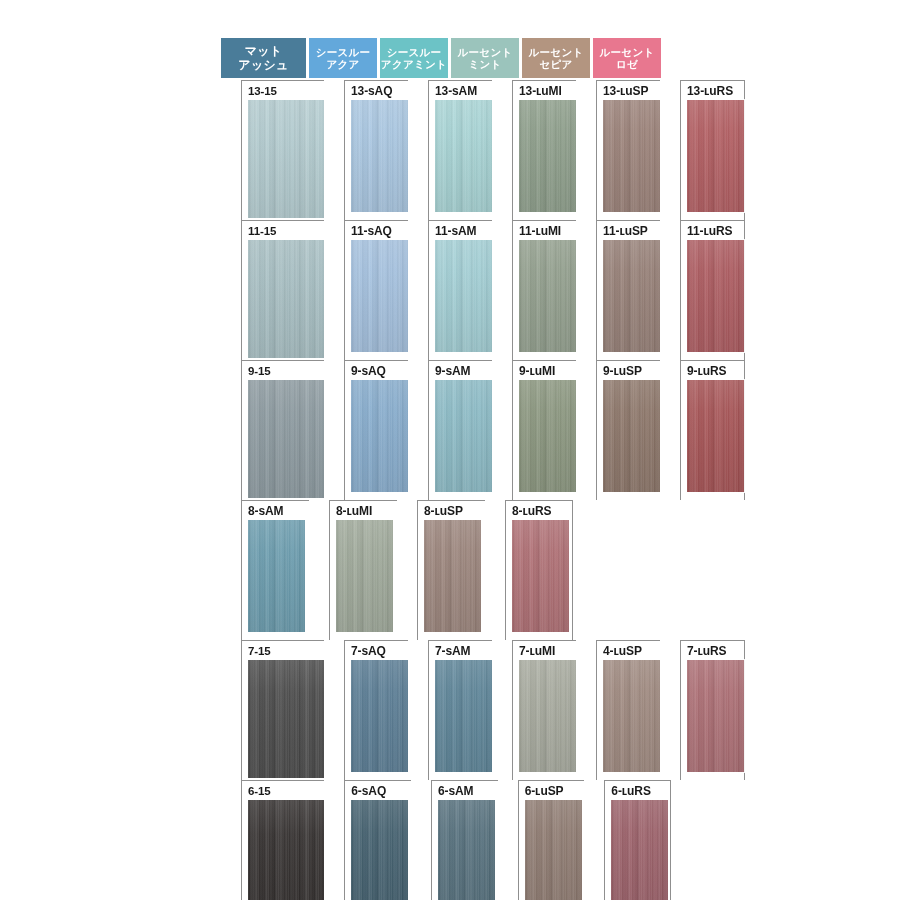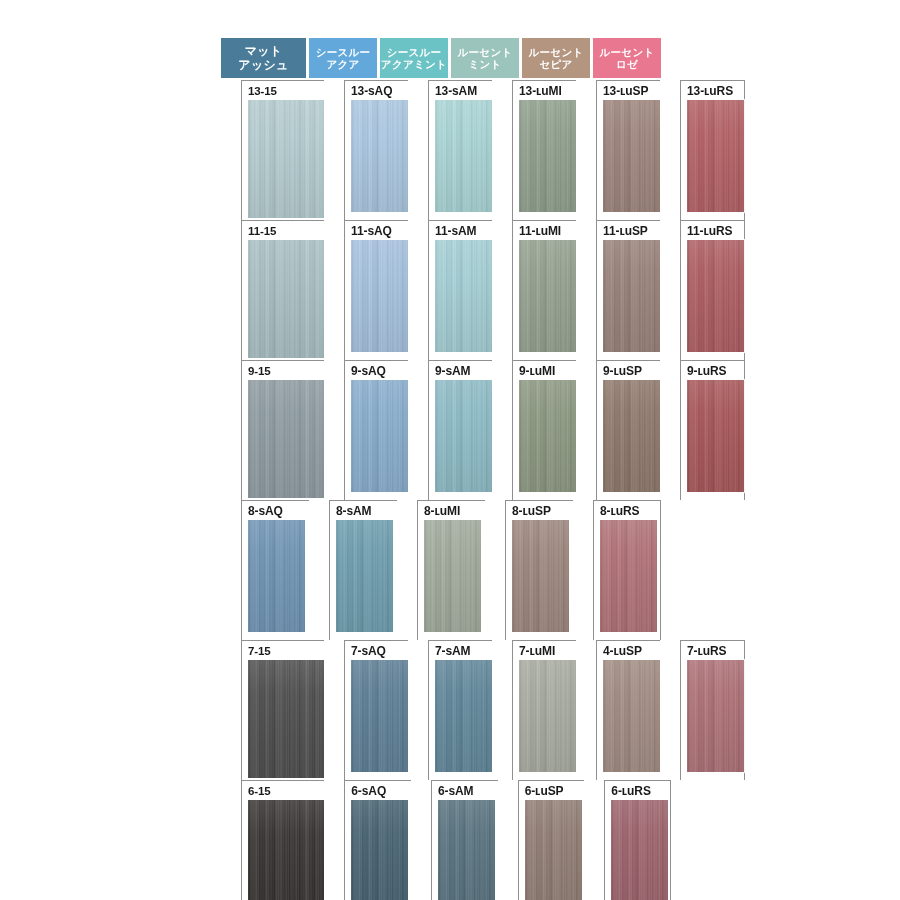--- a/index.html
+++ b/index.html
@@ -294,27 +294,20 @@
         </div>
         <div class="cell c5">
           <div class="cell-label">9-ʟuRS</div>
           <div class="swatch" style="background: rgb(167, 83, 85);">
             <div class="tex"></div>
             <div class="sheen"></div>
           </div>
         </div>
       </div>
       <div class="grid-row">
-        <div class="cell c1">
-          <div class="cell-label">8-sAQ</div>
-          <div class="swatch" style="background: rgb(109, 147, 180);">
-            <div class="tex"></div>
-            <div class="sheen"></div>
-          </div>
-        </div>
         <div class="cell c2">
           <div class="cell-label">8-sAM</div>
           <div class="swatch" style="background: rgb(107, 157, 175);">
             <div class="tex"></div>
             <div class="sheen"></div>
           </div>
         </div>
         <div class="cell c3">
           <div class="cell-label">8-ʟuMI</div>
           <div class="swatch" style="background: rgb(160, 170, 155);">

